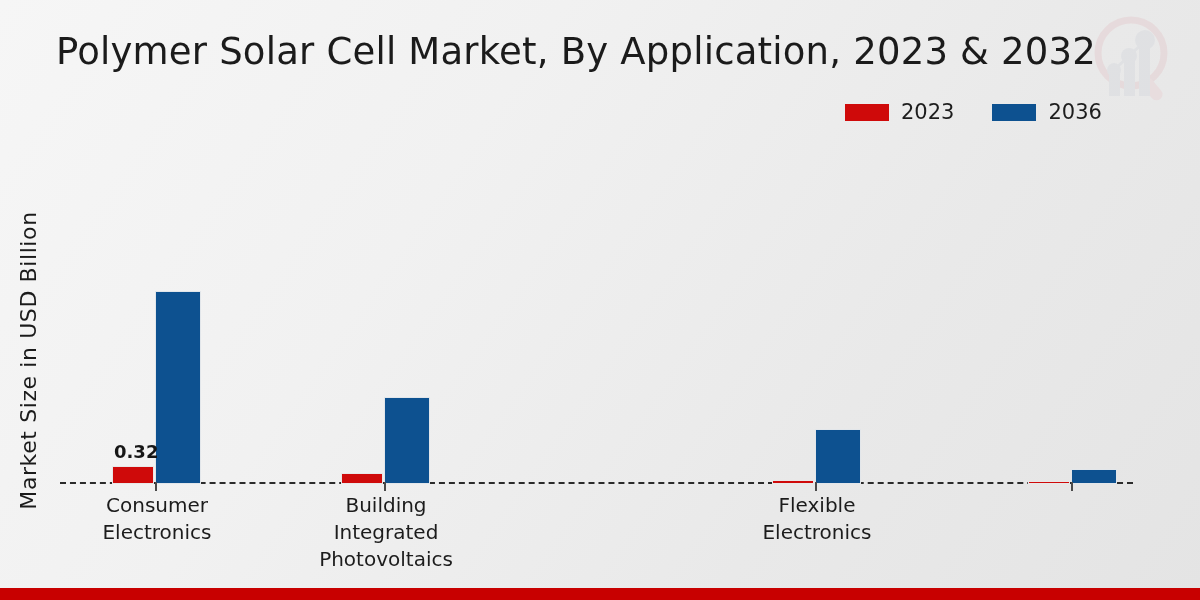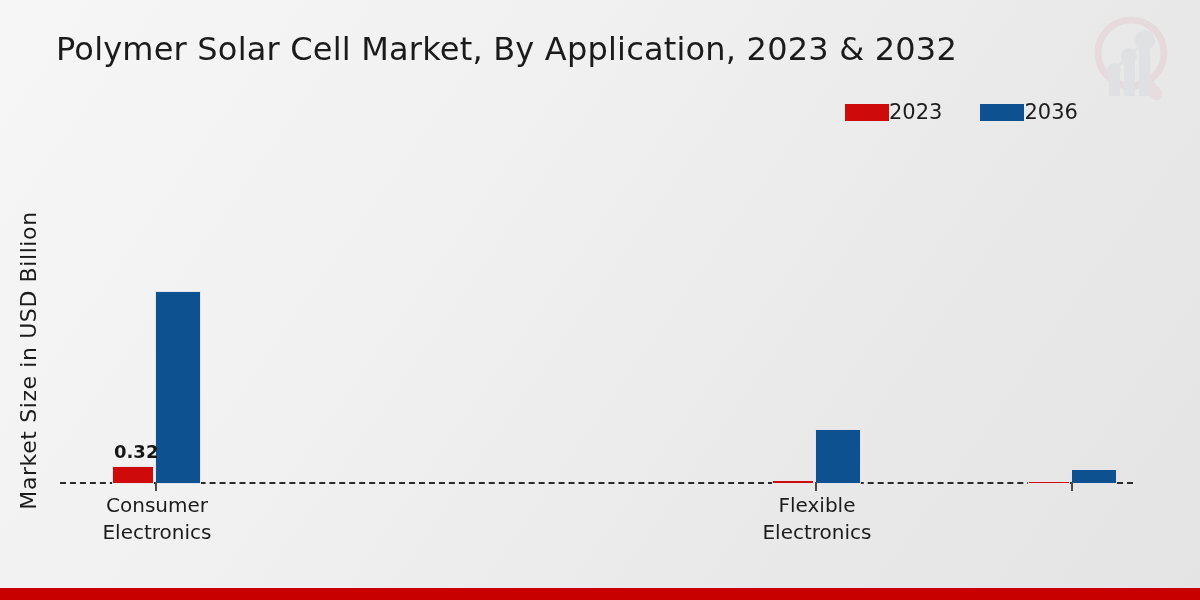--- a/index.html
+++ b/index.html
@@ -20,21 +20,21 @@
     height: 600px;
     background: linear-gradient(125deg, #f6f6f6 0%, #f1f1f1 35%, #e9e9e9 70%, #e4e4e4 100%);
     overflow: hidden;
   }
 
   
   #chart-title {
     position: absolute;
     left: 56px;
     top: 30px;
-    font-size: 32px;
+    font-size: 37px;
     font-weight: 400;
     color: #1b1b1b;
     letter-spacing: 0.2px;
     white-space: nowrap;
     font-family: "DejaVu Sans", sans-serif;
   }
 
   
   #watermark {
     position: absolute;
@@ -51,21 +51,21 @@
     position: absolute;
     left: 845px;
     top: 102px;
     display: flex;
     align-items: center;
     gap: 38px;
   }
   .legend-item {
     display: flex;
     align-items: center;
-    gap: 0;
+    gap: 12px;
   }
   .legend-swatch {
     width: 44px;
     height: 17px;
     display: block;
   }
   .legend-label {
     font-size: 21px;
     color: #1d1d1d;
     font-family: "DejaVu Sans", sans-serif;
@@ -204,20 +204,30 @@
       <div class="bar bar-2023" style="left:0px; width:42px; height:18px;"></div>
       <div class="bar bar-2032" style="left:43px; width:46px; height:193px;"></div>
       <div class="bar-value-label" style="left:2px; bottom:22px;">0.32</div>
       <div class="tick" style="left:43px;"></div>
       <div class="cat-label" style="left:-40px; width:170px;">
         <div>Consumer</div>
         <div>Electronics</div>
       </div>
     </div>
 
+    <div class="group" style="left:281px; width:88px;">
+      <div class="bar bar-2023" style="left:0px; width:42px; height:11px;"></div>
+      <div class="bar bar-2032" style="left:43px; width:46px; height:87px;"></div>
+      <div class="tick" style="left:43px;"></div>
+      <div class="cat-label" style="left:-40px; width:170px;">
+        <div>Building</div>
+        <div>Integrated</div>
+        <div>Photovoltaics</div>
+      </div>
+    </div>
 
 
     <div class="group" style="left:712px; width:88px;">
       <div class="bar bar-2023" style="left:0px; width:42px; height:4px;"></div>
       <div class="bar bar-2032" style="left:43px; width:46px; height:55px;"></div>
       <div class="tick" style="left:43px;"></div>
       <div class="cat-label" style="left:-40px; width:170px;">
         <div>Flexible</div>
         <div>Electronics</div>
       </div>

